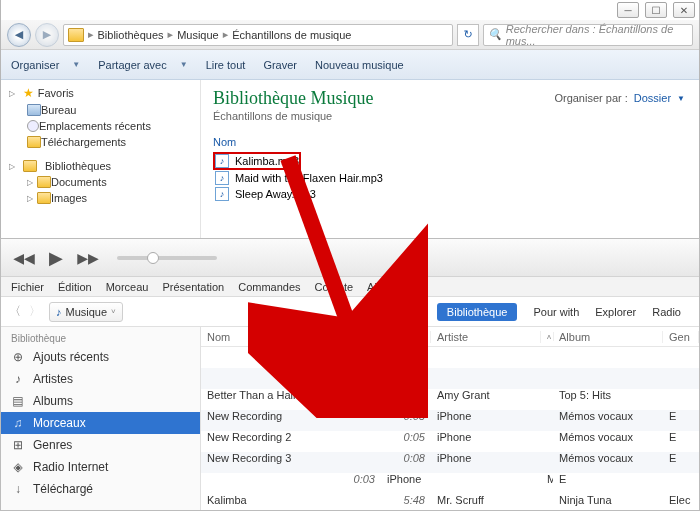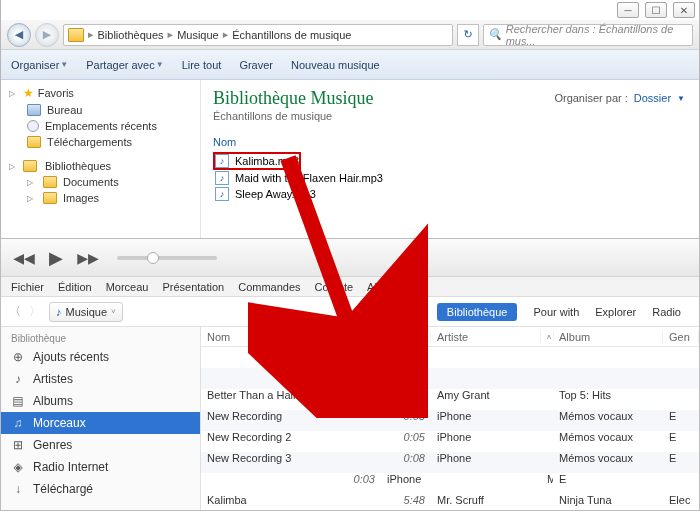--- a/index.html
+++ b/index.html
@@ -13,28 +13,28 @@
 
 .addrbar { height: 30px; display: flex; align-items: center; gap: 4px; padding: 2px 6px; background: linear-gradient(#f7f7f7,#e8e8e8); border-bottom: 1px solid #d0d0d0; }
 .navcircle { width: 24px; height: 24px; border-radius: 50%; background: radial-gradient(#fff 20%, #dfe7f0 60%, #b8c6d6); border: 1px solid #9fb2c7; display: flex; align-items: center; justify-content: center; color: #4a6b8f; font-size: 11px; }
 .breadcrumb { flex: 1; height: 22px; border: 1px solid #c0c0c0; border-radius: 2px; background: #fff; display: flex; align-items: center; padding: 0 4px; gap: 4px; color: #333; }
 .breadcrumb .foldericon { width: 16px; height: 14px; background: linear-gradient(#ffe39a,#f5c33b); border: 1px solid #c79a2a; border-radius: 1px; }
 .breadcrumb .sep { color: #888; }
 .refbtn { width: 22px; height: 22px; border: 1px solid #c0c0c0; background: #fff; display: flex; align-items: center; justify-content: center; color: #1a5aa8; font-size: 11px; }
 .searchbox { width: 210px; height: 22px; border: 1px solid #c0c0c0; border-radius: 2px; background: #fff; display: flex; align-items: center; padding: 0 4px; color: #888; font-style: italic; gap: 4px; }
 
 .toolbar { height: 30px; display: flex; align-items: center; gap: 18px; padding: 0 10px; background: linear-gradient(#eef4fb,#dfe8f3); border-bottom: 1px solid #c4d3e4; color: #1f3b5c; }
-.toolbar .tbitem { display: flex; align-items: center; gap: 1px; }
+.toolbar .tbitem { display: flex; align-items: center; gap: 13px; }
 .toolbar .chev { font-size: 8px; color: #5a7aa0; }
 
 .exbody { display: flex; height: calc(100% - 80px); }
 .nav { width: 200px; border-right: 1px solid #e4e4e4; padding: 6px 8px; color: #333; }
 .nav h4 { font-weight: normal; color: #333; font-size: 11px; display: flex; align-items: center; gap: 4px; margin-bottom: 2px; }
 .nav .star { color: #f5b400; font-size: 12px; }
-.nav .item { display: flex; align-items: center; gap: 6px; padding: 2px 0 2px 18px; color: #333; }
+.nav .item { display: flex; align-items: center; gap: 0; padding: 2px 0 2px 18px; color: #333; }
 .nav .ico { width: 14px; height: 12px; display: inline-flex; align-items: center; justify-content: center; }
 .nav .ico.folder { background: linear-gradient(#ffe39a,#f5c33b); border: 1px solid #c79a2a; border-radius: 1px; }
 .nav .ico.mon { border: 1px solid #6b8db5; background: linear-gradient(#d5e6f7,#9cbde0); border-radius: 1px; }
 .nav .ico.clock { border: 1px solid #a0a0a0; border-radius: 50%; width: 12px; height: 12px; background: #eef; position: relative; }
 .nav .ico.dl { border: 1px solid #c79a2a; background: linear-gradient(#ffe39a,#f5c33b); border-radius: 1px; }
 .nav .tri { color: #7b7b7b; font-size: 8px; width: 10px; display: inline-block; }
 .nav .gap { height: 10px; }
 
 .content { flex: 1; padding: 8px 12px; position: relative; }
 .libtitle { color: #0a7a3c; font-size: 18px; font-family: "Segoe UI Light", "Segoe UI"; }

